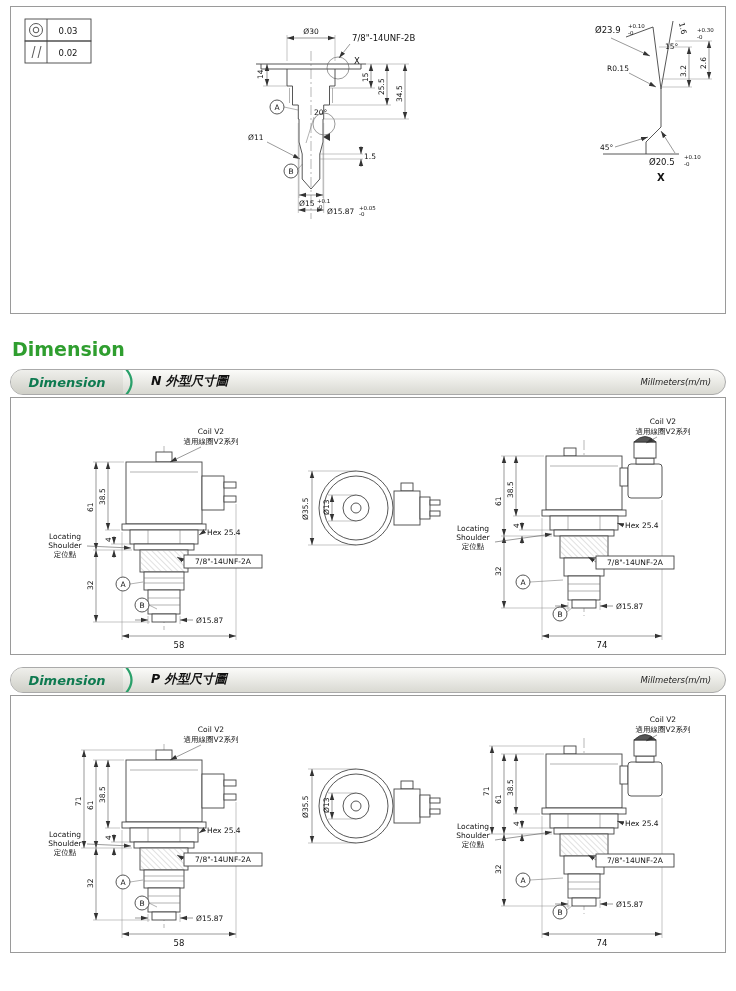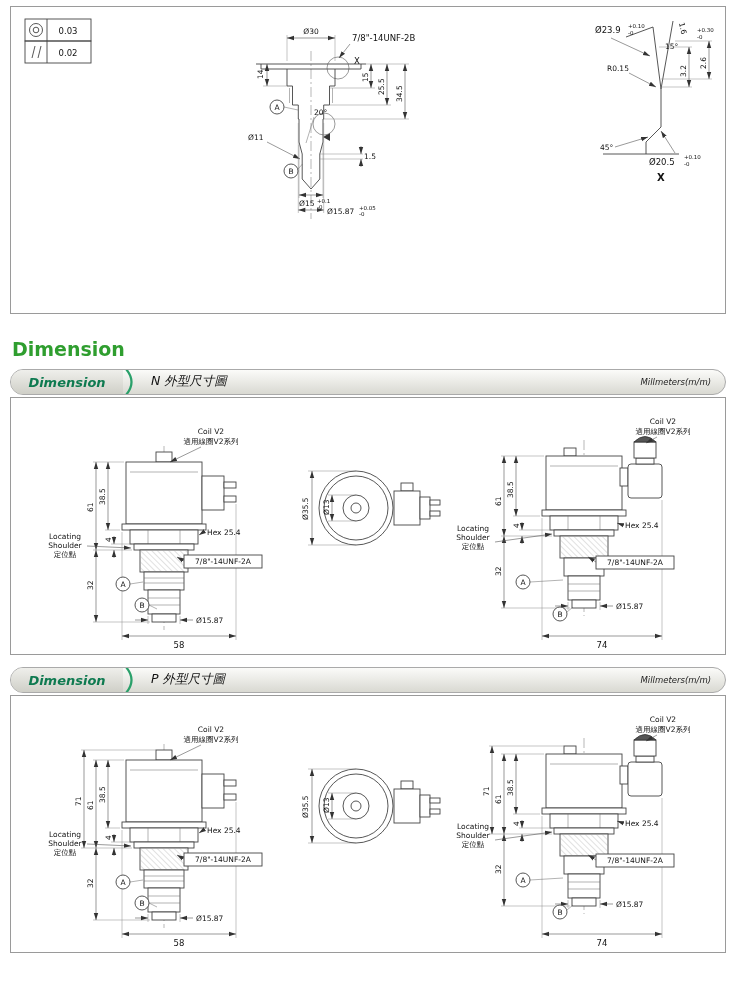--- a/index.html
+++ b/index.html
@@ -8,21 +8,21 @@
   h1.green { color:#2f9e2f; font-size:19px; font-weight:bold; margin:2px 0 8px 2px; line-height:1.2; }
   h1.green.second { margin-top:24px; }
   .box { border:1px solid #9a9a9a; background:#fff; }
   .box svg { display:block; }
 
   .sec-header { display:flex; align-items:center; height:26px; border:1px solid #aaa; border-radius:13px;
                 background:linear-gradient(180deg,#fbfbf9,#d9d9d2); margin:6px 0 2px 0; overflow:hidden; }
   .sec-label { width:112px; text-align:center; font-style:italic; font-weight:bold; font-size:13px;
                color:#0e7a50; background:linear-gradient(180deg,#efefeb,#cfcfc7); height:100%; line-height:25px; }
   .sec-curve { flex:0 0 auto; }
-  .sec-title { margin-left:12px; font-weight:normal; font-style:italic; font-size:12.5px; color:#111; }
+  .sec-title { margin-left:12px; font-weight:bold; font-style:italic; font-size:12.5px; color:#111; }
   .sec-units { margin-left:auto; margin-right:14px; font-style:italic; font-size:8.5px; color:#222;text-align:center; }
 
   
   .s   { stroke:#444; stroke-width:0.9; fill:#fff; }
   .sn  { stroke:#444; stroke-width:0.9; fill:none; }
   .thin{ stroke:#666; stroke-width:0.5; fill:none; }
   .cl  { stroke:#888; stroke-width:0.6; fill:none; stroke-dasharray:10 3 2 3; }
   .dim { stroke:#555; stroke-width:0.6; fill:none; }
   .ext { stroke:#888; stroke-width:0.5; fill:none; }
   svg text { fill:#111; font-family:"DejaVu Sans", sans-serif; }

